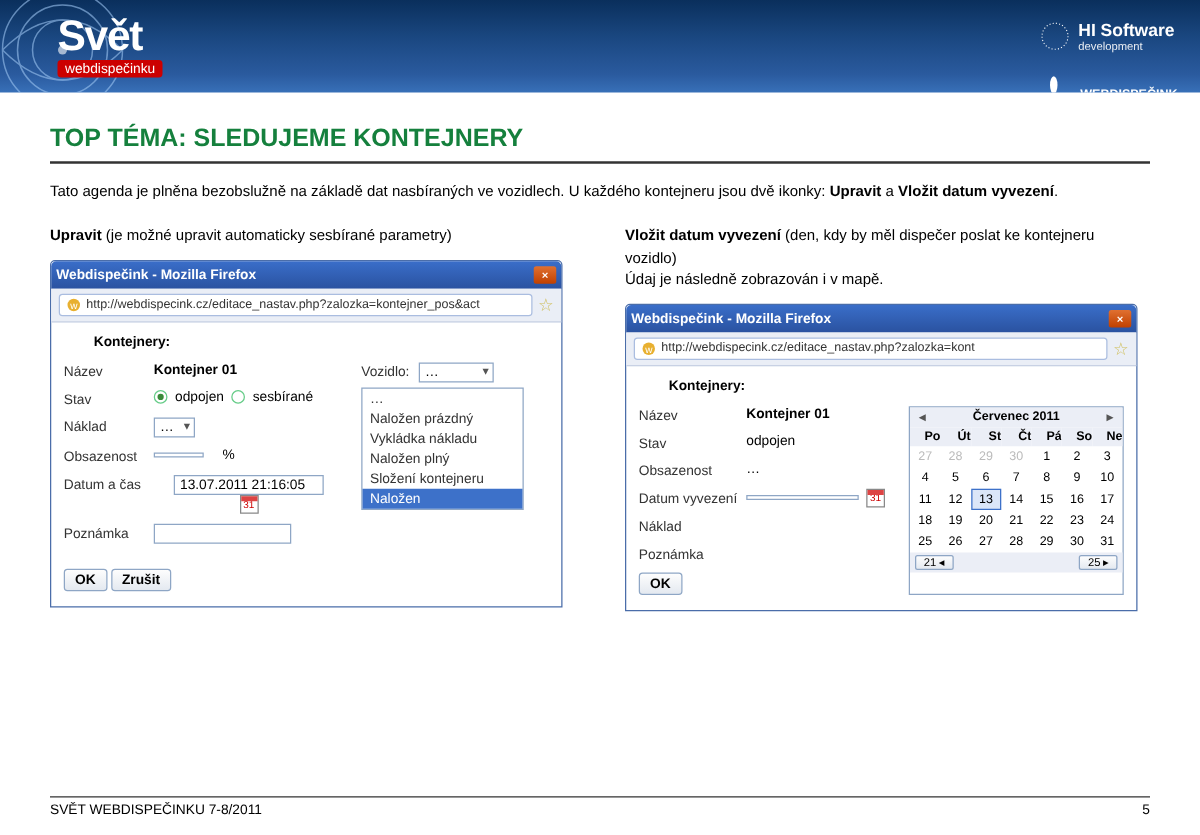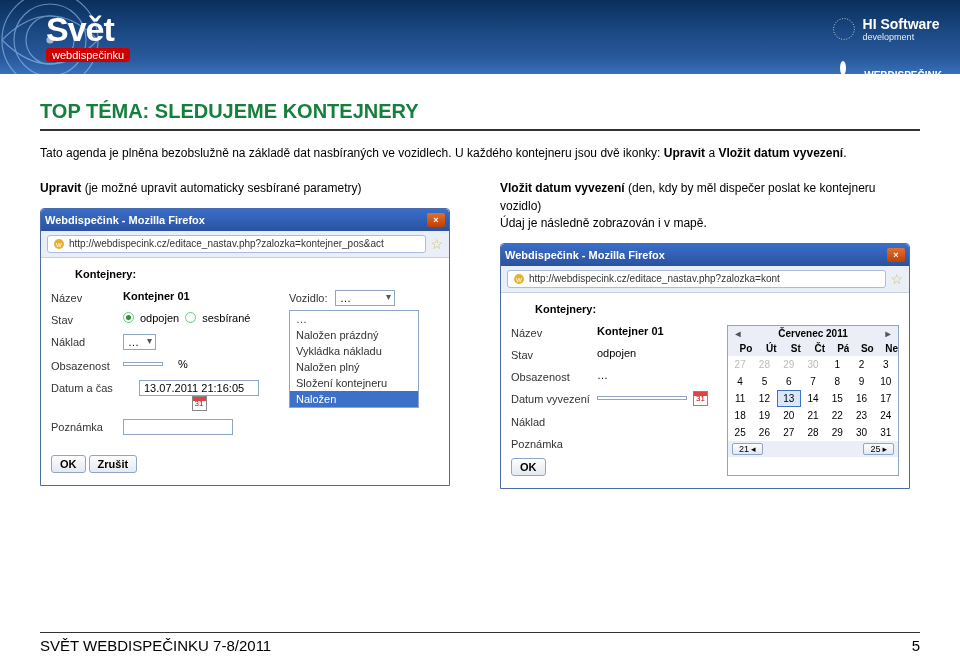--- a/index.html
+++ b/index.html
@@ -62,21 +62,21 @@
   .cal-header { display:flex; align-items:center; justify-content:space-between; background:#ebeef6; padding:2px 4px; font-weight:bold; }
   .cal-arrow { width:12px; text-align:center; color:#555; }
   .cal-grid { display:grid; grid-template-columns:repeat(7,1fr); }
   .cal-dow { text-align:right; padding:2px 0; font-weight:bold; background:#ebeef6; }
   .cal-day { text-align:center; padding:2px 0; border:1px solid transparent; }
   .cal-day.out { color:#bbb; }
   .cal-day.today { border:1px solid #3d71c9; background:#dbe6f8; }
   .cal-foot { display:flex; justify-content:space-between; padding:2px 4px; background:#ebeef6; }
   .mini-btn { background:linear-gradient(#fdfdfd,#e4e9f0); border:1px solid #8ea6c5; border-radius:2px; padding:0 6px; font-size:9px; display:inline-flex; align-items:center; gap:2px; }
 
-  .footer { position:absolute; bottom:14px; left:40px; right:40px; display:flex; justify-content:space-between; border-top:1px solid #333; padding-top:4px; font-size:15px; }
+  .footer { position:absolute; bottom:14px; left:40px; right:40px; display:flex; justify-content:space-between; border-top:1px solid #333; padding-top:4px; font-size:11px; }
 </style>
 </head>
 <body>
 
 <div class="header-banner">
   <svg class="swirl" viewBox="0 0 100 100">
     <g fill="none" stroke="#9cc4f0" stroke-width="1">
       <circle cx="50" cy="50" r="40"></circle>
         <circle cx="50" cy="50" r="30"></circle>
         <circle cx="50" cy="50" r="20"></circle>

